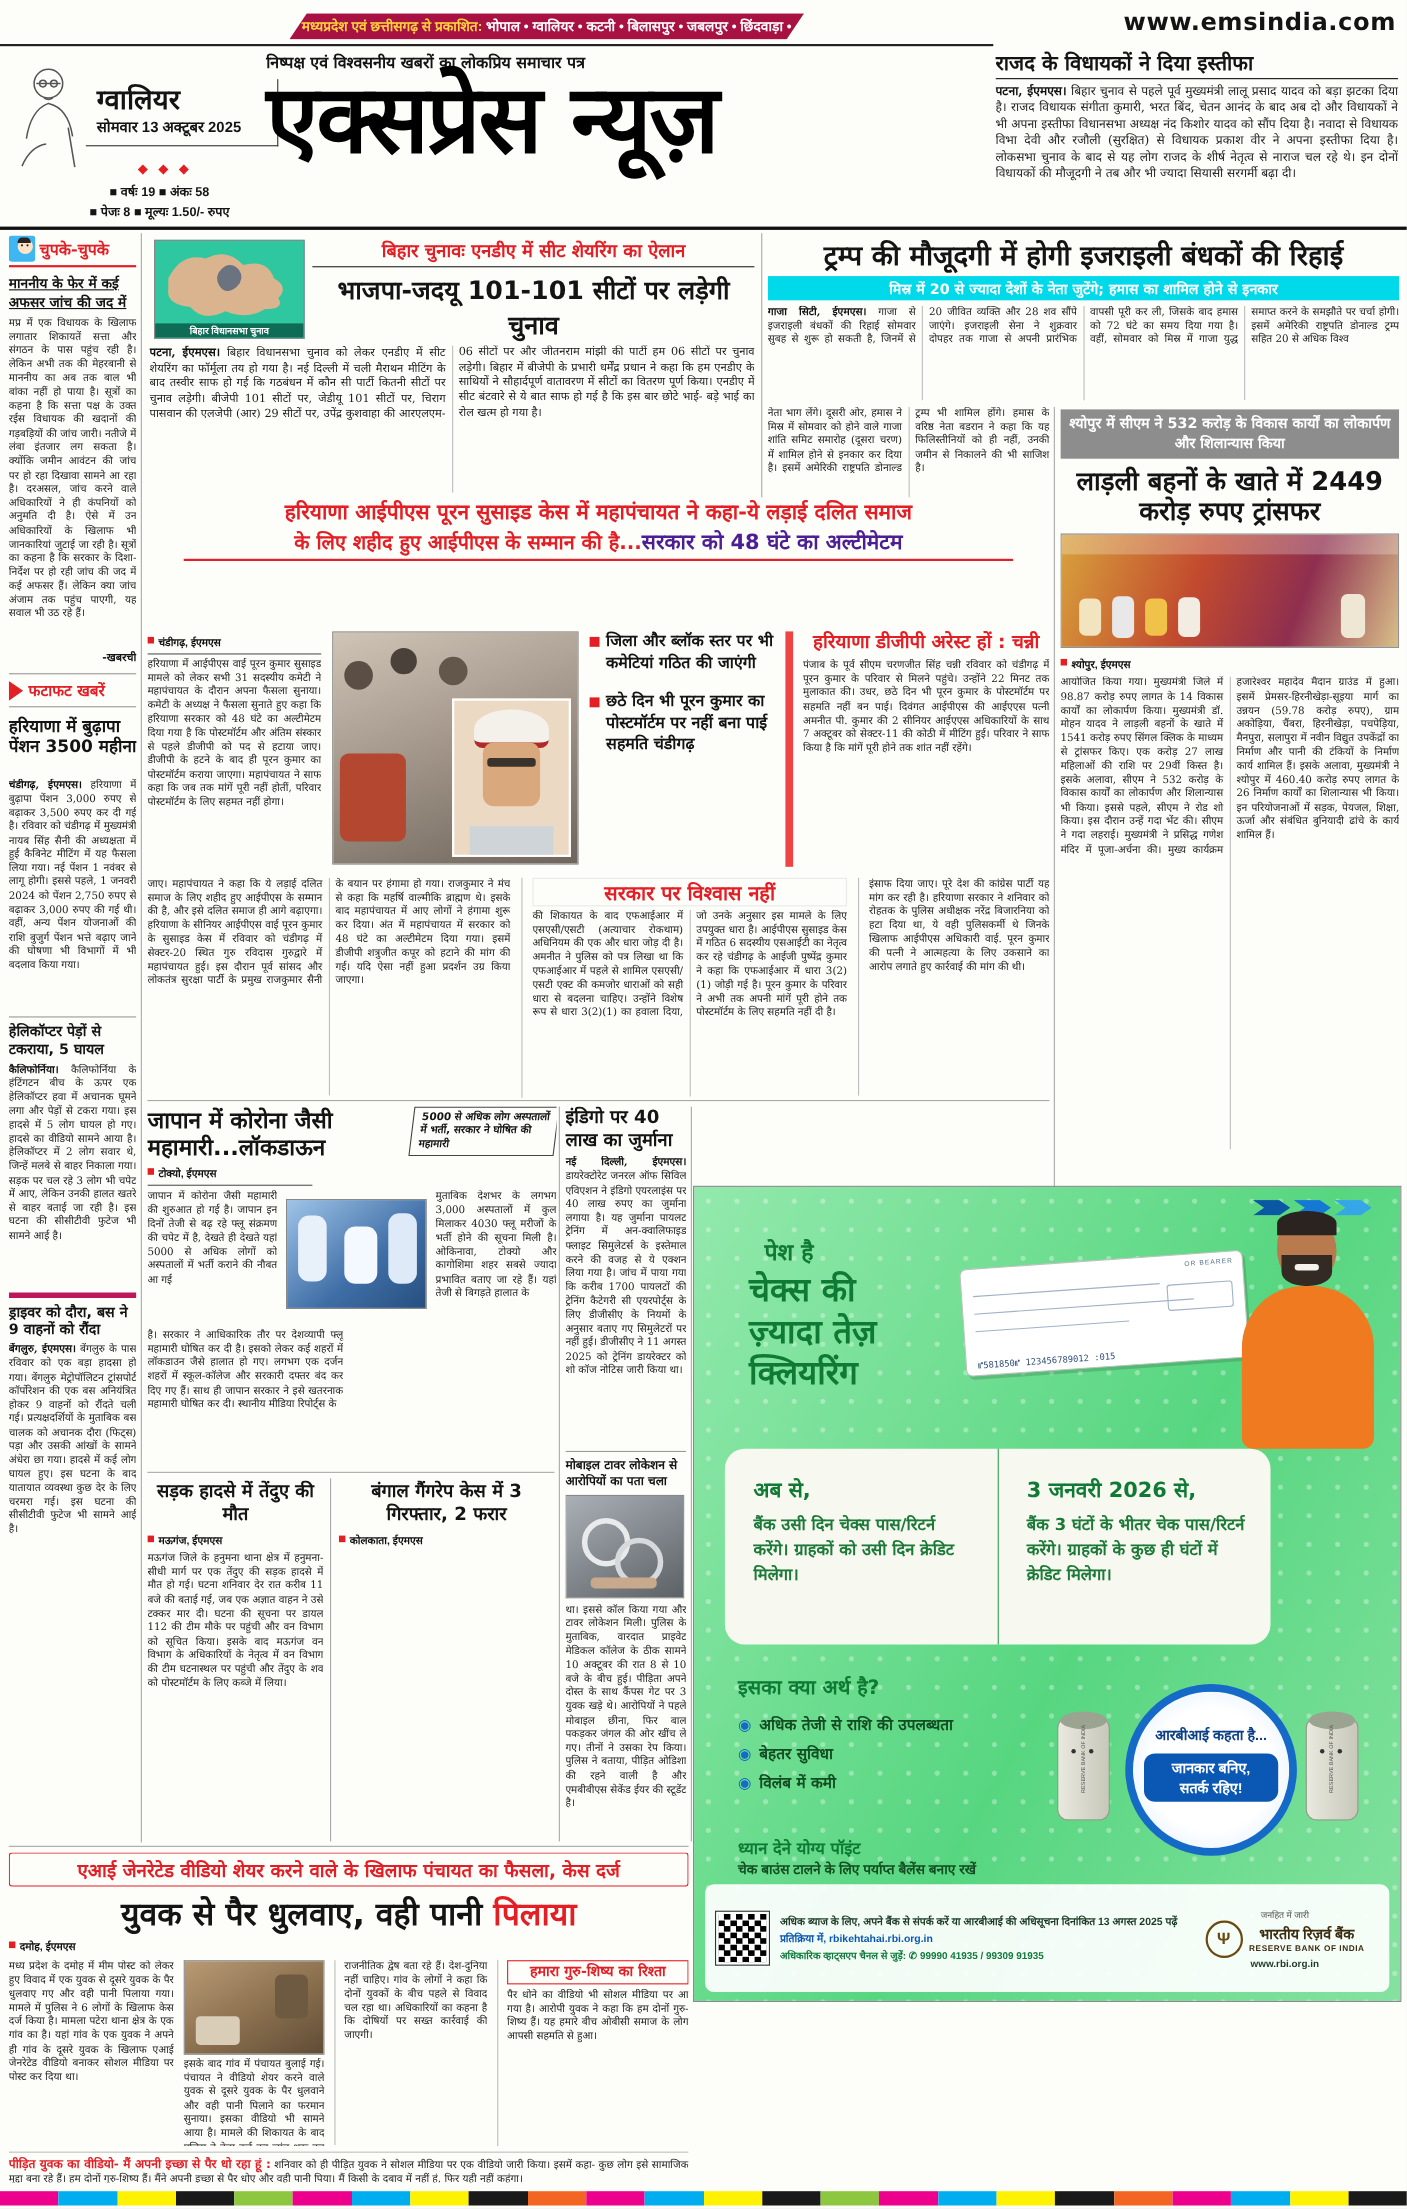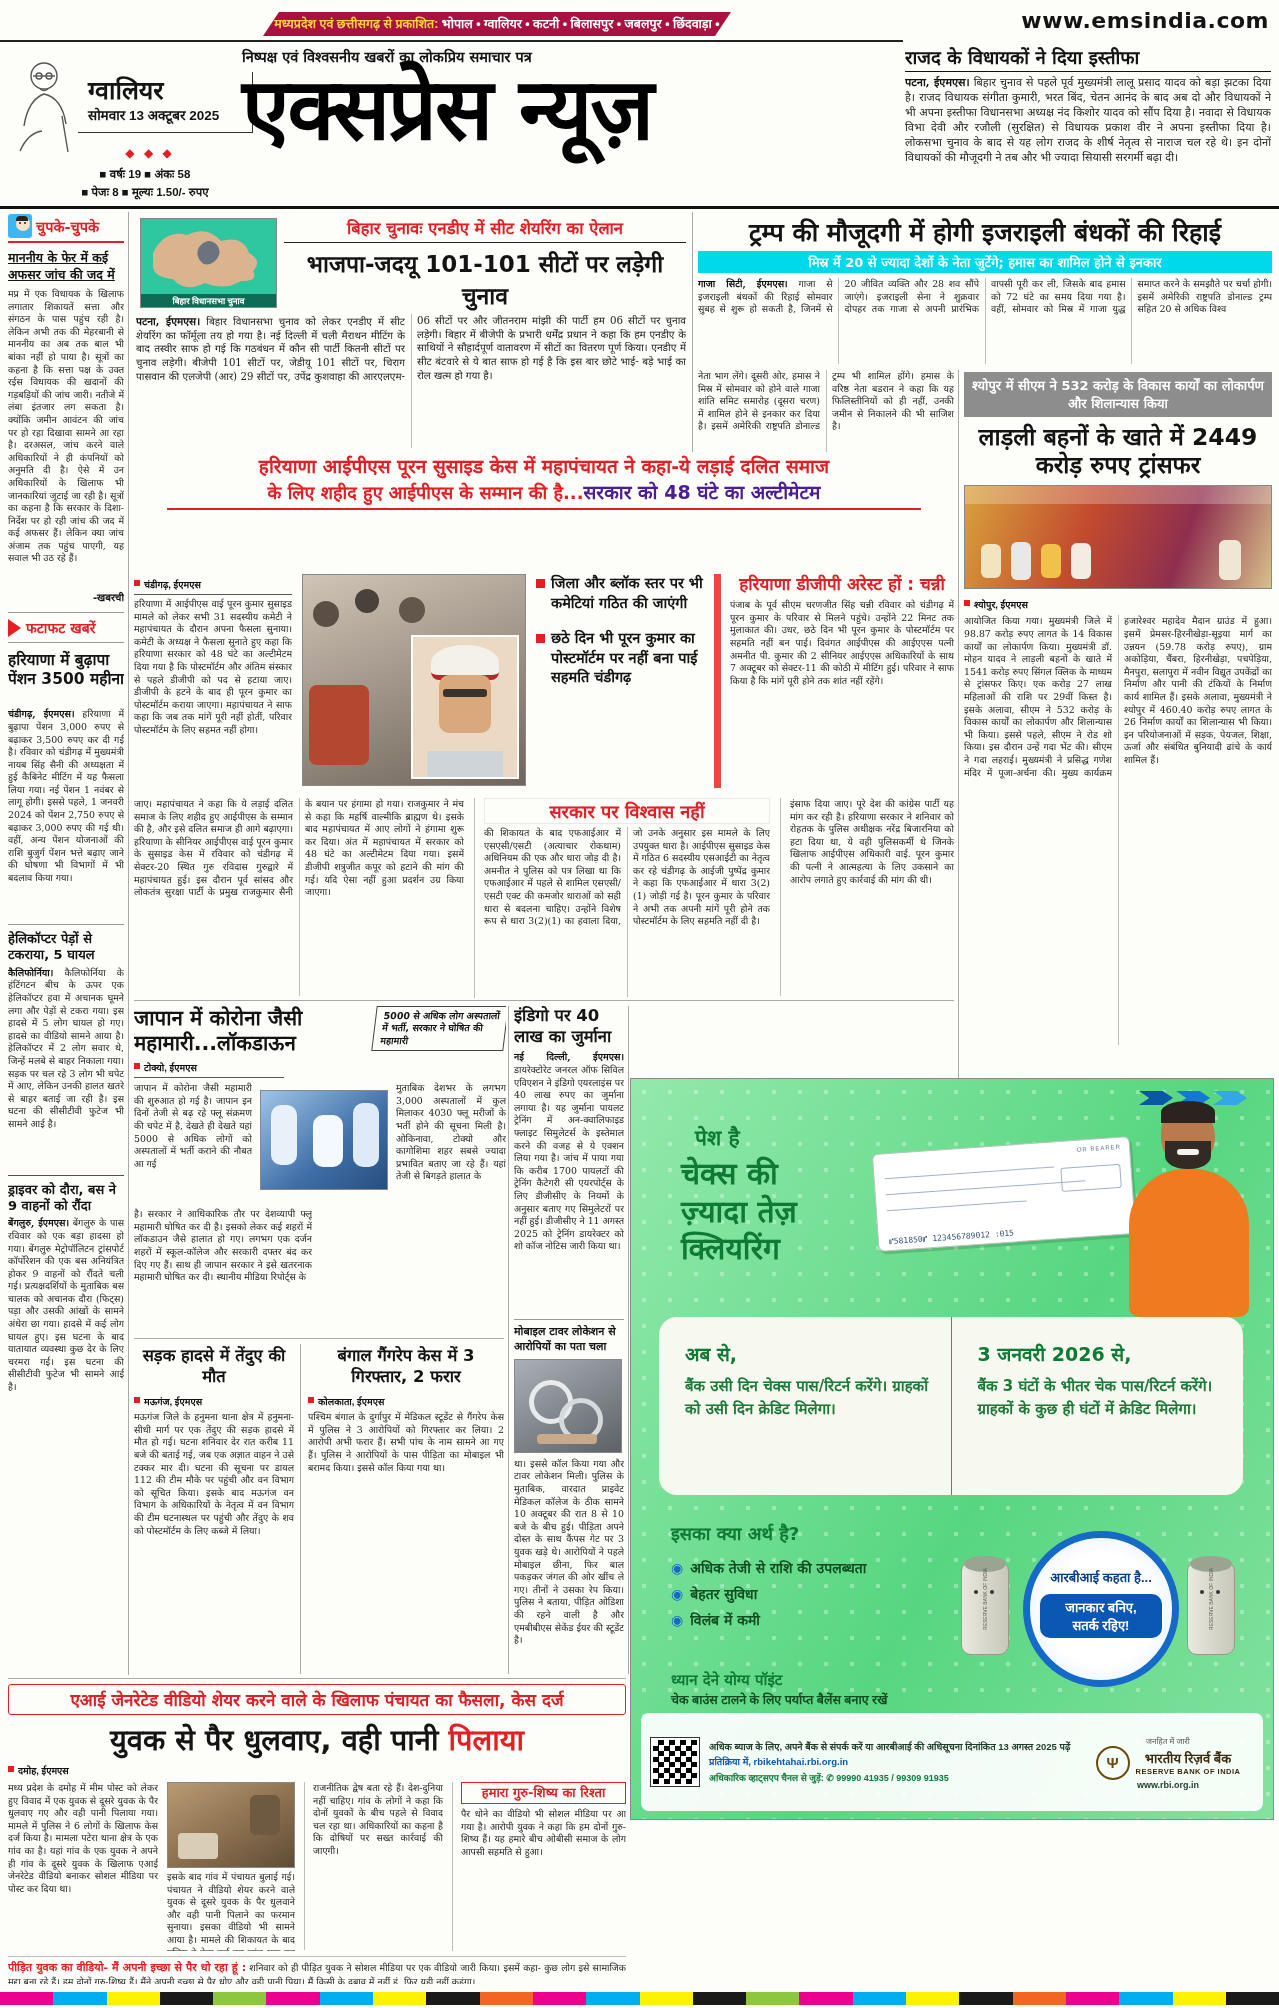--- a/index.html
+++ b/index.html
@@ -32,21 +32,21 @@
   .seg{flex:1;height:100%;}
   .kbox{background:#8d8d8d;color:#fff;font-weight:700;text-align:center;font-family:"DejaVu Sans",sans-serif;}
   .cyanband{background:#00d9e9;color:#fff;font-weight:700;text-align:center;font-family:"DejaVu Sans",sans-serif;}
   .colsplit2{column-count:2;column-gap:12px;column-rule:1px solid #bdbdbd;}
   .colsplit4{column-count:4;column-gap:12px;column-rule:1px solid #bdbdbd;}
   
   .ad{position:absolute;left:630px;top:1078px;width:642px;height:740px;border:1px solid #8a8a8a;
       background:linear-gradient(120deg,#93e9ac,#57d680 55%,#85e2a0);}
   .ad .dots{position:absolute;inset:0;background-image:radial-gradient(rgba(255,255,255,.33) 2px,transparent 2.6px);background-size:26px 26px;}
   .ad-green{color:#0e7a34;font-family:"DejaVu Sans",sans-serif;font-weight:700;}
-  .whitepanel{position:absolute;left:28px;top:238px;width:584px;height:178px;background:#f7f8ef;border-radius:18px;display:flex;}
+  .whitepanel{position:absolute;left:28px;top:238px;width:496px;height:178px;background:#f7f8ef;border-radius:18px;display:flex;}
   .wp-half{flex:1;padding:24px 20px 10px 26px;}
   .wp-title{font-size:19px;font-weight:700;color:#0e7a34;margin-bottom:8px;font-family:"DejaVu Sans",sans-serif;}
   .wp-text{font-size:15px;font-weight:700;color:#1c7a38;line-height:1.5;font-family:"DejaVu Sans",sans-serif;}
   .adbullet{font-size:14px;font-weight:700;color:#134d22;margin:7px 0;font-family:"DejaVu Sans",sans-serif;}
   .adbullet .mk{color:#1569c7;margin-right:7px;}
   .badge{position:absolute;width:142px;height:142px;border-radius:50%;border:7px solid #1569c7;background:radial-gradient(#ffffff 55%,#d9ecff);
          text-align:center;}
   .roll{position:absolute;width:46px;height:92px;background:linear-gradient(90deg,#e9e9df,#c7c7ba);border-radius:10px;border:1px solid #9a9a8c;}
   .roll .cap{position:absolute;top:-6px;left:2px;right:2px;height:16px;background:#9aa491;border-radius:50%;}
   .roll .txt{position:absolute;top:34px;left:-14px;width:74px;transform:rotate(-90deg);font-size:5px;color:#555;text-align:center;}
@@ -128,21 +128,21 @@
       <span class="byline">चंडीगढ़, ईएमएस।</span>
       <span>हरियाणा में बुढ़ापा पेंशन 3,000 रुपए से बढ़ाकर 3,500 रुपए कर दी गई है। रविवार को चंडीगढ़ में मुख्यमंत्री नायब सिंह सैनी की अध्यक्षता में हुई कैबिनेट मीटिंग में यह फैसला लिया गया। नई पेंशन 1 नवंबर से लागू होगी। इससे पहले, 1 जनवरी 2024 को पेंशन 2,750 रुपए से बढ़ाकर 3,000 रुपए की गई थी। वहीं, अन्य पेंशन योजनाओं की राशि बुजुर्ग पेंशन भत्ते बढ़ाए जाने की घोषणा भी विभागों में भी बदलाव किया गया।</span>
     </div>
 
     <div class="colhead" style="font-size:13px;line-height:1.25;margin-top:8px;border-top:1px solid #999;padding-top:6px;">हेलिकॉप्टर पेड़ों से टकराया, 5 घायल</div>
     <div class="bodytxt just" style="margin-top:3px;height:200px;">
       <span class="byline">कैलिफोर्निया।</span>
       <span>कैलिफोर्निया के हंटिंगटन बीच के ऊपर एक हेलिकॉप्टर हवा में अचानक घूमने लगा और पेड़ों से टकरा गया। इस हादसे में 5 लोग घायल हो गए। हादसे का वीडियो सामने आया है। हेलिकॉप्टर में 2 लोग सवार थे, जिन्हें मलबे से बाहर निकाला गया। सड़क पर चल रहे 3 लोग भी चपेट में आए, लेकिन उनकी हालत खतरे से बाहर बताई जा रही है। इस घटना की सीसीटीवी फुटेज भी सामने आई है।</span>
     </div>
 
-    <div class="colhead" style="font-size:13px;line-height:1.25;margin-top:8px;border-top:1px solid #be185d;padding-top:6px;">ड्राइवर को दौरा, बस ने 9 वाहनों को रौंदा</div>
+    <div class="colhead" style="font-size:13px;line-height:1.25;margin-top:8px;border-top:5px solid #be185d;padding-top:6px;">ड्राइवर को दौरा, बस ने 9 वाहनों को रौंदा</div>
     <div class="bodytxt just" style="margin-top:3px;height:330px;">
       <span class="byline">बेंगलुरु, ईएमएस।</span>
       <span>बेंगलुरु के पास रविवार को एक बड़ा हादसा हो गया। बेंगलुरु मेट्रोपॉलिटन ट्रांसपोर्ट कॉर्पोरेशन की एक बस अनियंत्रित होकर 9 वाहनों को रौंदते चली गई। प्रत्यक्षदर्शियों के मुताबिक बस चालक को अचानक दौरा (फिट्स) पड़ा और उसकी आंखों के सामने अंधेरा छा गया। हादसे में कई लोग घायल हुए। इस घटना के बाद यातायात व्यवस्था कुछ देर के लिए चरमरा गई। इस घटना की सीसीटीवी फुटेज भी सामने आई है।</span>
     </div>
   </div>
 
   <div class="vrule" style="left:692px;top:212px;height:240px;"></div>
   <div class="abs" style="left:134px;top:214px;width:552px;height:238px;overflow:hidden;">
     <div class="ph abs" style="left:6px;top:4px;width:135px;height:88px;background:#2fc7a0;">
       <svg width="135" height="70" viewBox="0 0 135 70">
@@ -279,21 +279,20 @@
   <div class="vrule" style="left:300px;top:1344px;height:330px;"></div>
   <div class="abs" style="left:134px;top:1346px;width:160px;height:328px;overflow:hidden;">
     <div class="colhead" style="font-size:16.5px;line-height:1.25;text-align:center;">सड़क हादसे में तेंदुए की मौत</div>
     <div style="margin:4px 0 2px;"><span class="redsq"></span><span class="byline">मऊगंज, ईएमएस</span></div>
     <div class="bodytxt just" style="height:262px;">मऊगंज जिले के हनुमना थाना क्षेत्र में हनुमना-सीधी मार्ग पर एक तेंदुए की सड़क हादसे में मौत हो गई। घटना शनिवार देर रात करीब 11 बजे की बताई गई, जब एक अज्ञात वाहन ने उसे टक्कर मार दी। घटना की सूचना पर डायल 112 की टीम मौके पर पहुंची और वन विभाग को सूचित किया। इसके बाद मऊगंज वन विभाग के अधिकारियों के नेतृत्व में वन विभाग की टीम घटनास्थल पर पहुंची और तेंदुए के शव को पोस्टमॉर्टम के लिए कब्जे में लिया।</div>
   </div>
 
   <div class="abs" style="left:308px;top:1346px;width:196px;height:328px;overflow:hidden;">
     <div class="colhead" style="font-size:16.5px;line-height:1.25;text-align:center;">बंगाल गैंगरेप केस में 3 गिरफ्तार, 2 फरार</div>
     <div style="margin:4px 0 2px;"><span class="redsq"></span><span class="byline">कोलकाता, ईएमएस</span></div>
-    <div class="bodytxt just" style="height:258px;">पश्चिम बंगाल के दुर्गापुर में मेडिकल स्टूडेंट से गैंगरेप केस में पुलिस ने 3 आरोपियों को गिरफ्तार कर लिया। 2 आरोपी अभी फरार हैं। सभी पांच के नाम सामने आ गए हैं। पुलिस ने आरोपियों के पास पीड़िता का मोबाइल भी बरामद किया। इससे कॉल किया गया था।</div>
   </div>
 
   <div class="hrule" style="left:8px;top:1678px;width:618px;"></div>
   <div class="abs" style="left:8px;top:1684px;width:618px;height:300px;overflow:hidden;">
     <div class="colhead red" style="font-size:17px;text-align:center;border:1.5px solid #e31e24;border-radius:3px;padding:3px 6px;">एआई जेनरेटेड वीडियो शेयर करने वाले के खिलाफ पंचायत का फैसला, केस दर्ज</div>
     <div style="text-align:center;margin:4px 0 2px;">
       <span class="colhead" style="font-size:29px;">युवक से पैर धुलवाए, वही पानी </span><span class="colhead red" style="font-size:29px;">पिलाया</span>
     </div>
     <div style="margin:0 0 4px;"><span class="redsq"></span><span class="byline">दमोह, ईएमएस</span></div>
     <div style="display:flex;gap:9px;">

